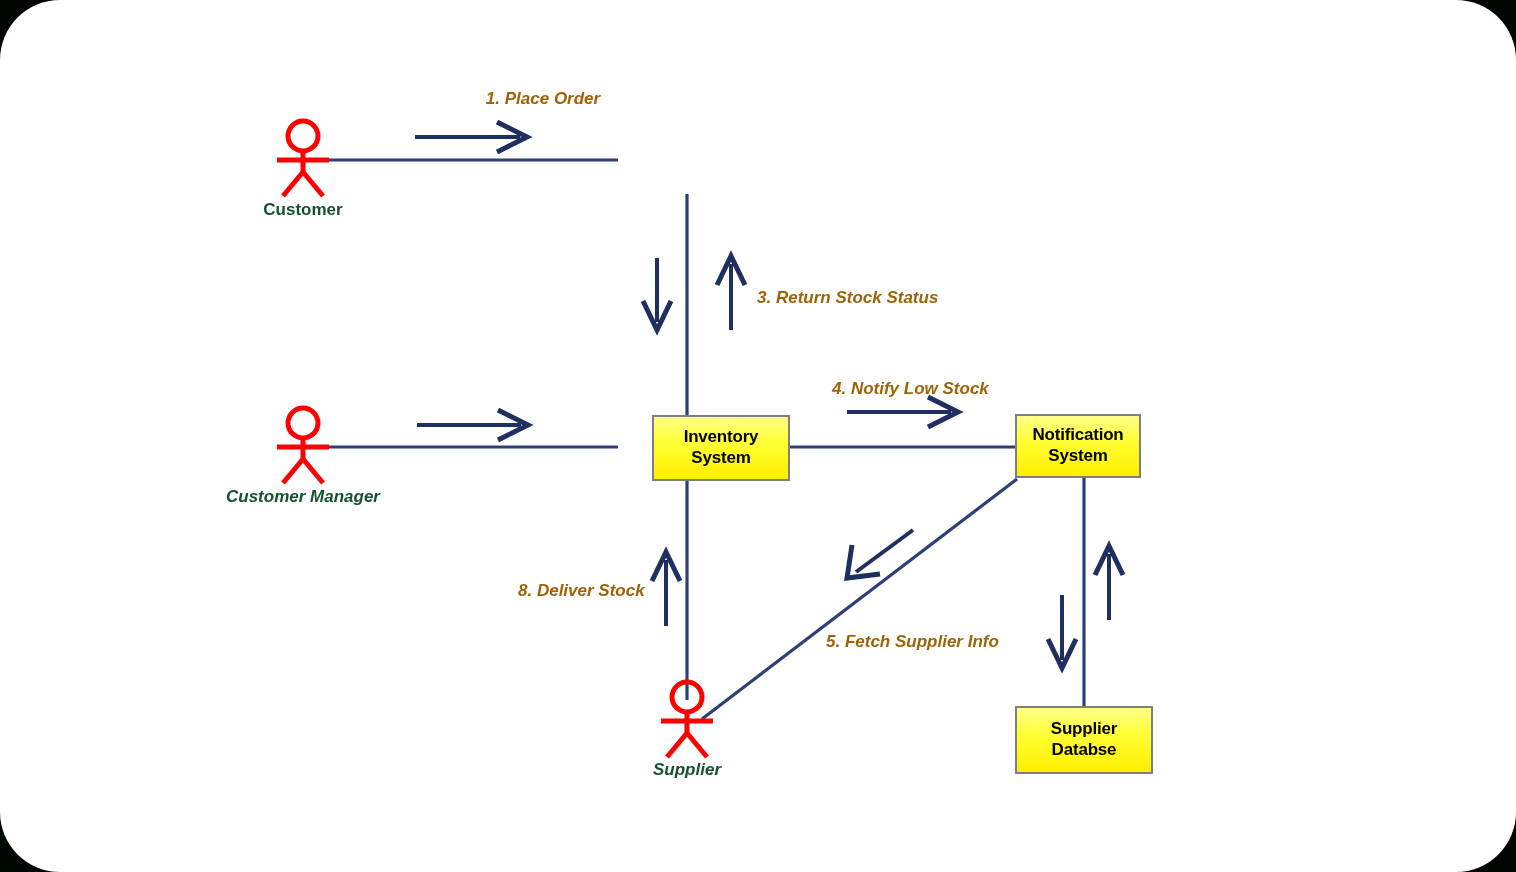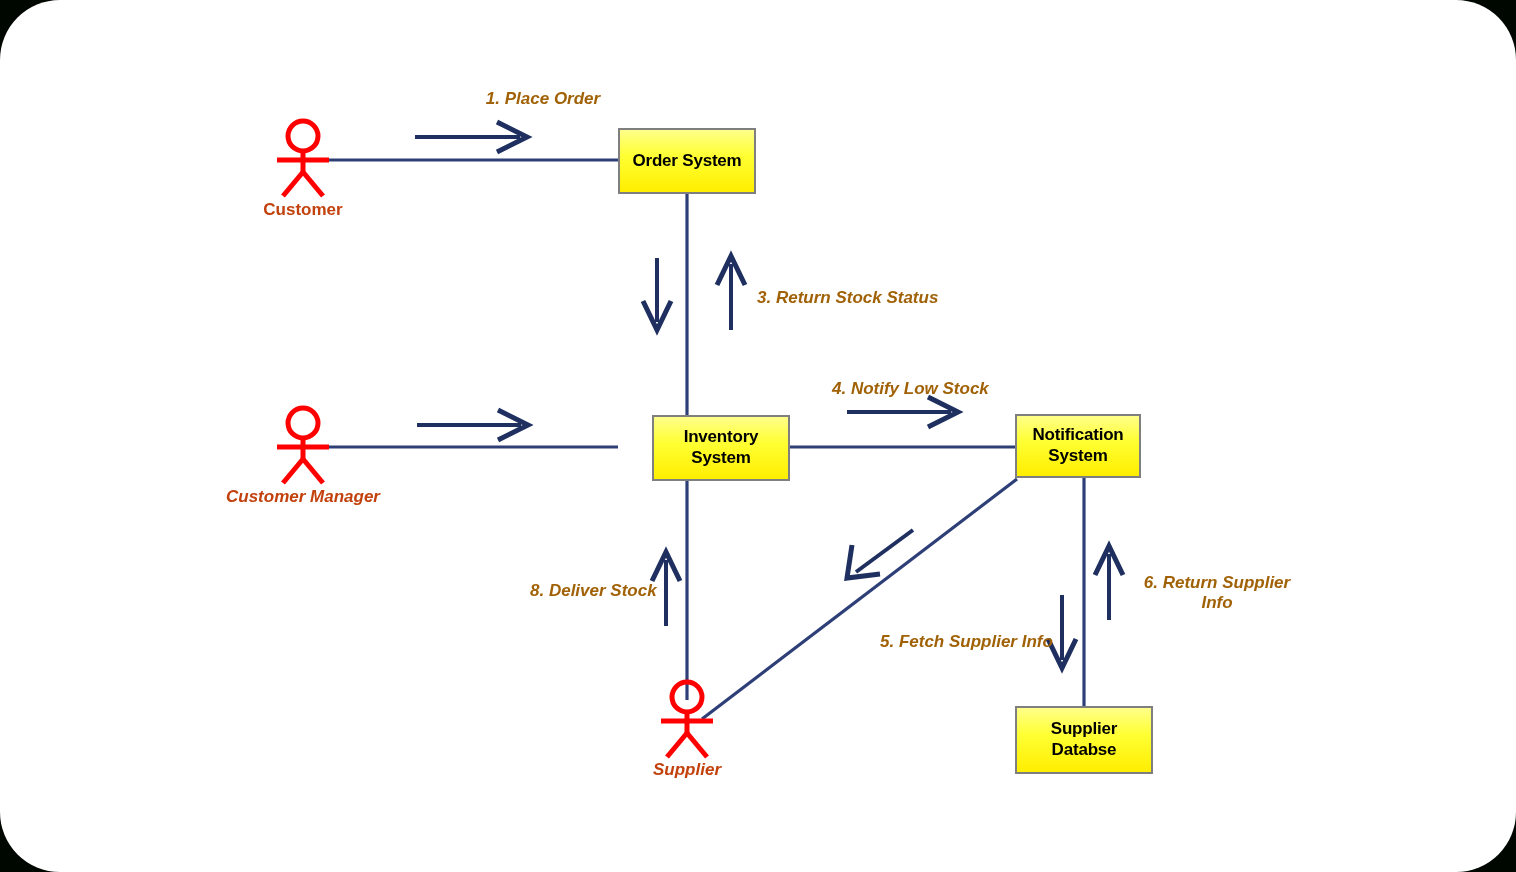--- a/index.html
+++ b/index.html
@@ -39,21 +39,21 @@
     text-align: center;
     color: #000000;
     font-weight: bold;
     font-size: 17px;
     line-height: 1.22;
     letter-spacing: -0.2px;
     z-index: 5;
   }
   .actor-label {
     position: absolute;
-    color: #c2410c;
+    color: #14532d;
     font-weight: bold;
     font-size: 17px;
     white-space: nowrap;
     text-align: center;
     z-index: 6;
   }
   .actor-label.italic { font-style: italic; }
   .msg-label {
     position: absolute;
     color: #a16207;
@@ -160,23 +160,20 @@
       <g>
         <circle cx="687" cy="697" r="15"></circle>
         <line x1="687" y1="712" x2="687" y2="733"></line>
         <line x1="661" y1="721" x2="713" y2="721"></line>
         <line x1="687" y1="733" x2="667" y2="757"></line>
         <line x1="687" y1="733" x2="707" y2="757"></line>
       </g>
     </g>
   </svg>
 
-  <div class="node-box" style="left:618px; top:128px; width:138px; height:66px;">
-    <span>Order System</span>
-  </div>
 
   <div class="node-box" style="left:652px; top:415px; width:138px; height:66px;">
     <span style="white-space:pre-line;">Inventory
 System</span>
   </div>
 
   <div class="node-box" style="left:1015px; top:414px; width:126px; height:64px;">
     <span style="white-space:pre-line;">Notification
 System</span>
   </div>
@@ -192,22 +189,20 @@
 
   <div class="actor-label italic" style="left:627px; top:760px; width:120px;">Supplier</div>
 
   <div class="msg-label" style="left:425px; top:89px; width:236px;">1. Place Order</div>
 
 
   <div class="msg-label left" style="left:742px; top:288px; width:220px;margin-left:15px;">3. Return Stock Status</div>
 
   <div class="msg-label left" style="left:832px; top:379px; width:220px;">4. Notify Low Stock</div>
 
-  <div class="msg-label left" style="left:880px; top:632px; width:220px;">5. Fetch Supplier Info</div>
-
-  <div class="msg-label" style="left:1128px; top:573px; width:178px;">6. Return Supplier
-Info</div>
-
-
-  <div class="msg-label left" style="left:530px; top:581px; width:160px;">8. Deliver Stock</div>
+  <div class="msg-label left" style="left:826px; top:632px; width:220px;">5. Fetch Supplier Info</div>
+
+
+
+  <div class="msg-label left" style="left:518px; top:581px; width:160px;">8. Deliver Stock</div>
 
 
 </div>
 
 </body></html>

